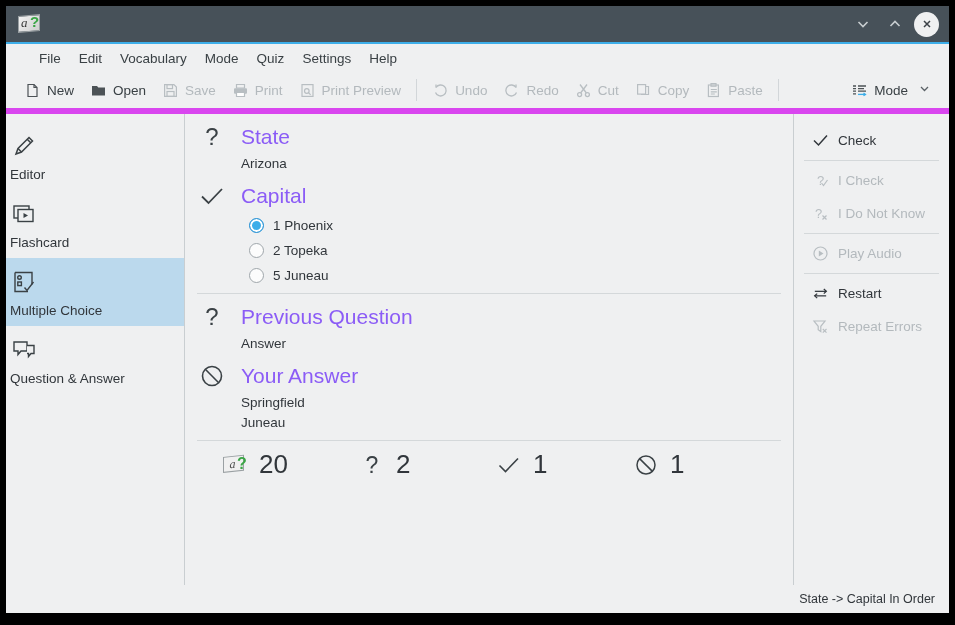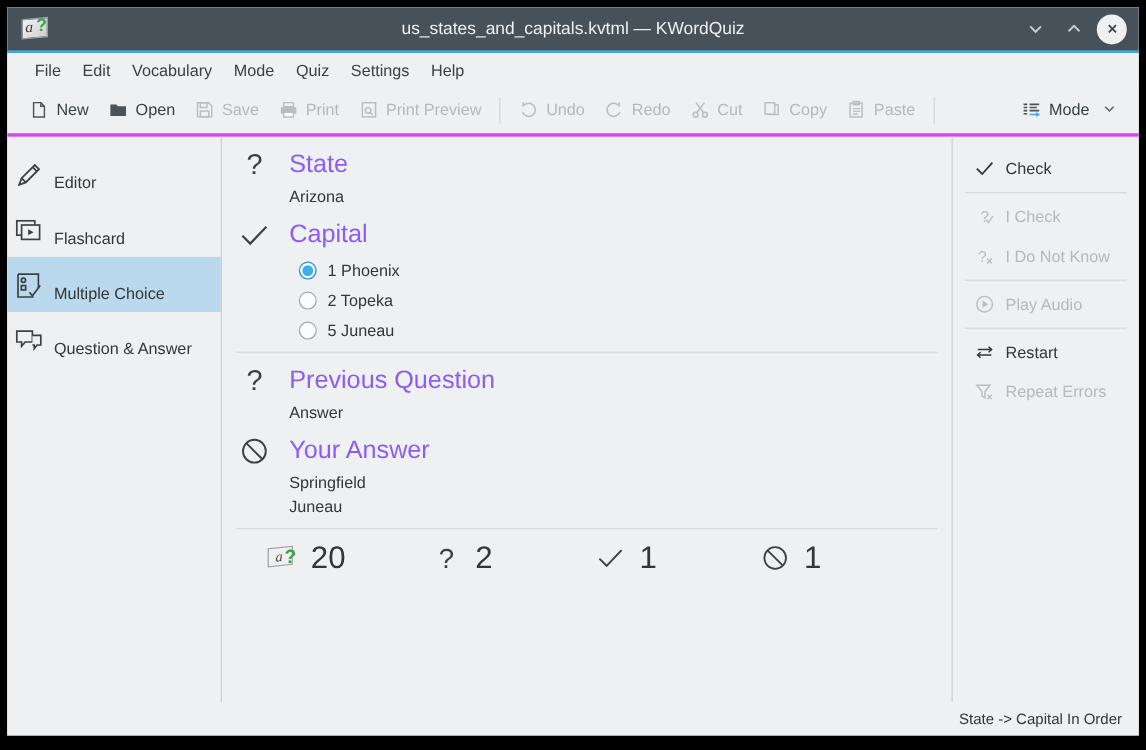--- a/index.html
+++ b/index.html
@@ -58,32 +58,32 @@
     color: #c8cdd0;
   }
   .win-btn.close {
     background: #eff0f1; border-radius: 50%; color: #3c4248;
     width: 25px; height: 25px;
   }
   
   .menubar {
     height: 28px; flex: 0 0 28px;
     display: flex; align-items: center;
-    padding-left: 14px; background: #eff0f1;
+    padding-left: 24px; background: #eff0f1;
   }
   .menu-item {
     font-size: 13.5px; color: #3a4145;
     padding: 3px 9px; border-radius: 2px;
   }
   
   .toolbar {
     height: 42px; flex: 0 0 42px;
     display: flex; align-items: center;
     padding: 0 10px; background: #eff0f1;
-    border-bottom: 3px solid #d946ef;
+    border-bottom: 6px solid #d946ef;
   }
   .tb-btn {
     display: flex; align-items: center; gap: 6px;
     padding: 4px 8px; border-radius: 3px;
     font-size: 13.5px; color: #3a4145; white-space: nowrap;
   }
   .tb-btn.disabled { color: #b3b9bd; }
   .tb-sep {
     width: 1px; height: 22px; background: #d2d6d9; margin: 0 7px;
   }
@@ -93,22 +93,22 @@
   .body { flex: 1 1 auto; display: flex; min-height: 0; }
   
   .sidebar {
     width: 179px; flex: 0 0 179px;
     background: #eff0f1;
     border-right: 1px solid #c9ced1;
     padding-top: 8px;
   }
   .side-item {
     padding: 10px 4px 8px 4px;
-    display: flex; flex-direction: row;
-    align-items: flex-end; gap: 7px;
+    display: flex; flex-direction: column;
+    align-items: flex-start; gap: 7px;
   }
   .side-item.active { background: #bbd9ed; }
   .side-label { font-size: 13.5px; color: #31363b; }
   .side-icon { width: 28px; height: 28px; display:block; }
   
   .center {
     flex: 1 1 auto; display: flex; flex-direction: column;
     background: #eff0f1; min-width: 0;
     border-right: 1px solid #c9ced1;
   }
@@ -185,21 +185,20 @@
 <body>
 
 <div class="window">
 
   <div class="titlebar">
     <div class="app-icon">
       <div class="card"></div>
       <div class="letter">a</div>
       <div class="qm">?</div>
     </div>
-    <div class="title-text">us_states_and_capitals.kvtml — KWordQuiz</div>
     <div class="win-btns">
       <div class="win-btn">
         <svg width="16" height="16" viewBox="0 0 16 16" fill="none" stroke="currentColor" stroke-width="1.6">
             <path d="M3.5 6 L8 10.5 L12.5 6"></path>
           </svg>
       </div>
       <div class="win-btn">
         <svg width="16" height="16" viewBox="0 0 16 16" fill="none" stroke="currentColor" stroke-width="1.6">
             <path d="M3.5 10 L8 5.5 L12.5 10"></path>
           </svg>

